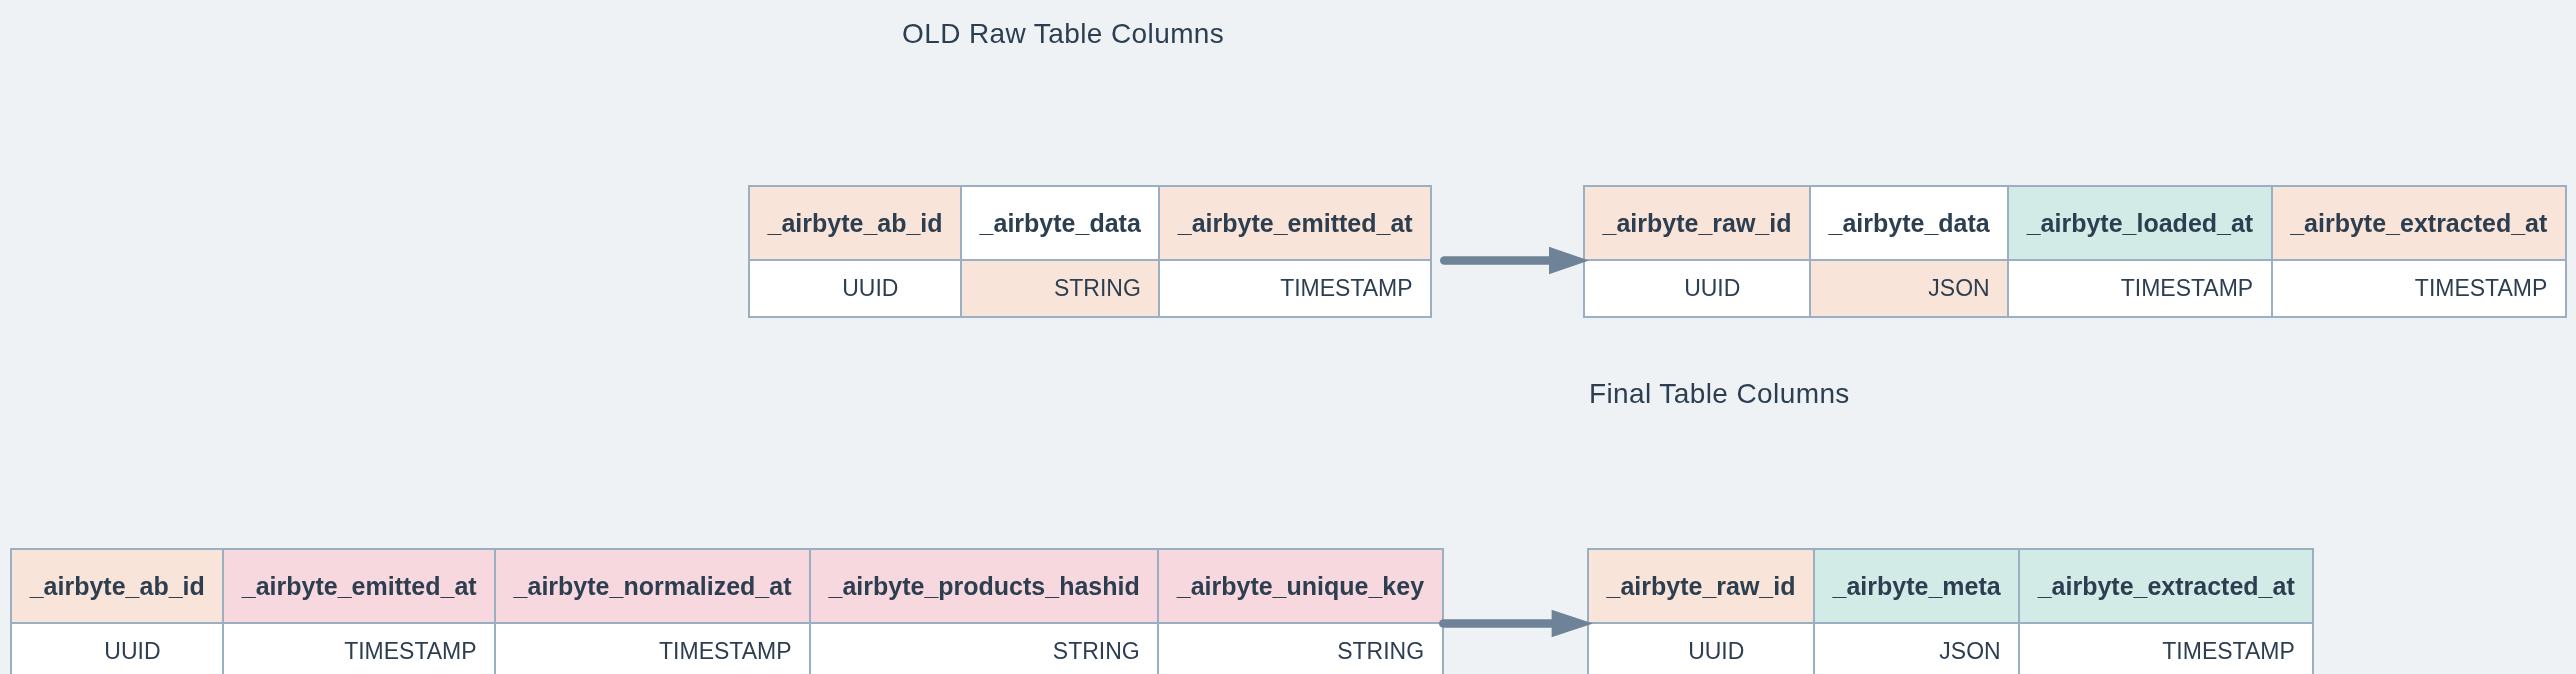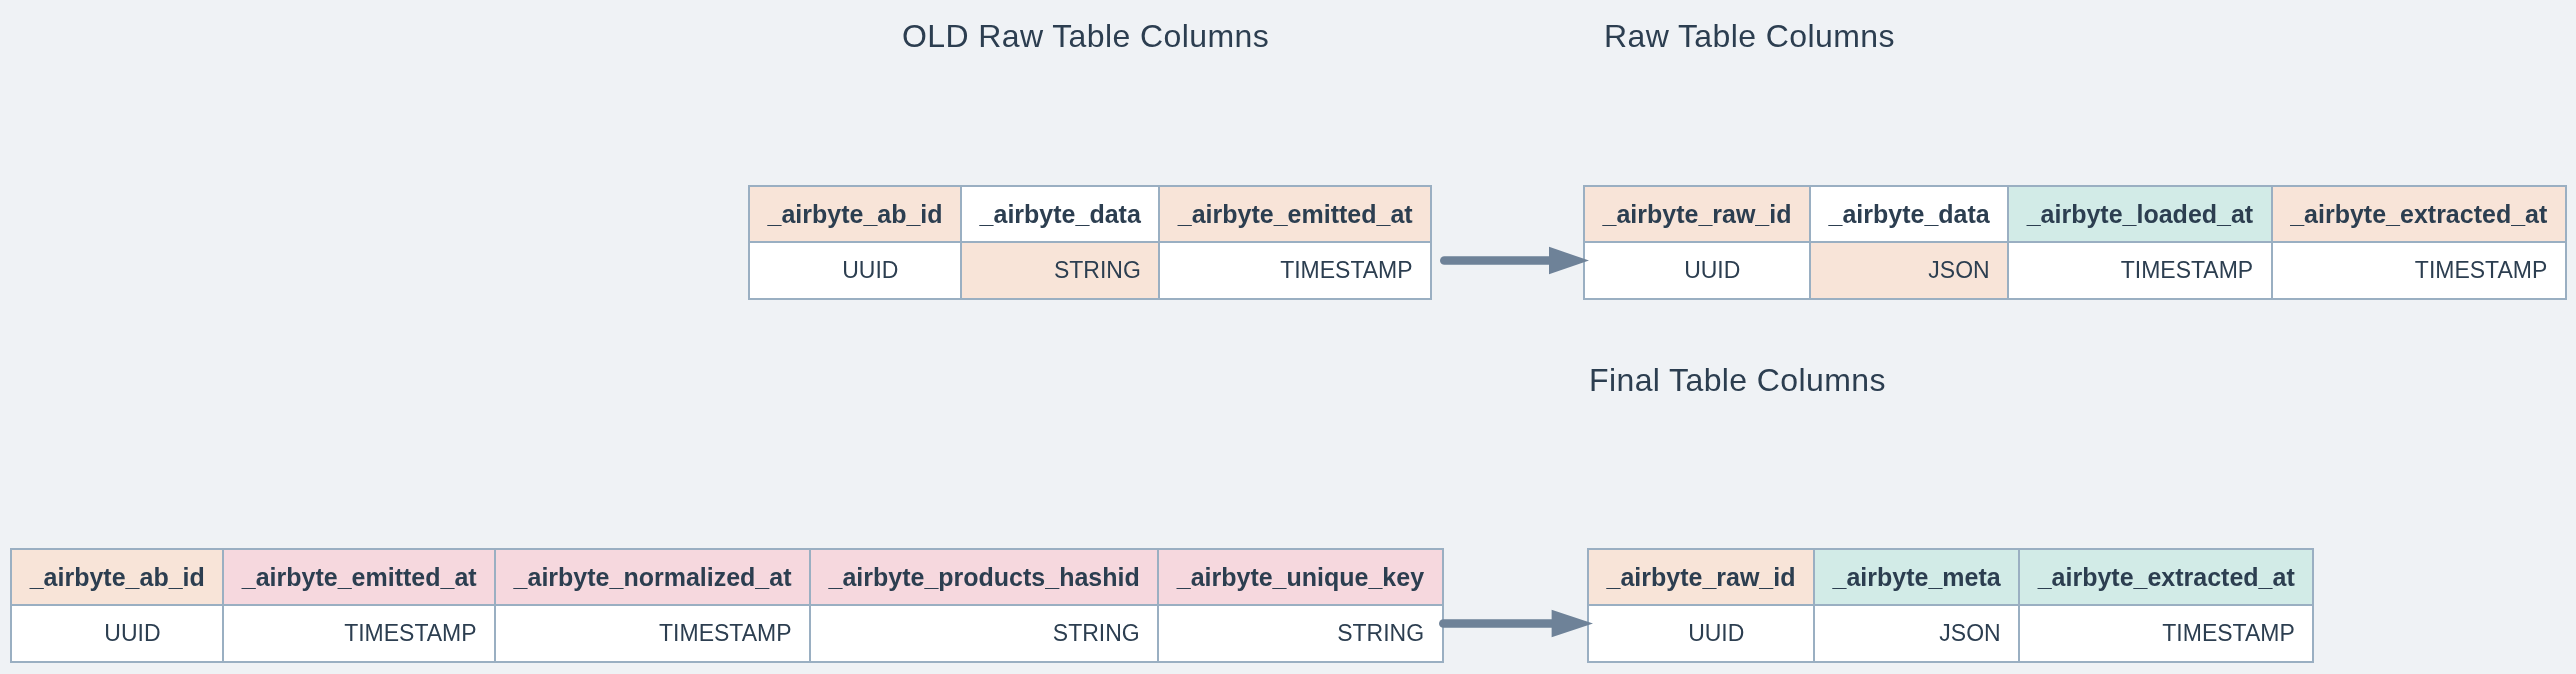--- a/index.html
+++ b/index.html
@@ -19,48 +19,48 @@
   .canvas {
     position: relative;
     width: 2576px;
     height: 675px;
   }
 
   
   .title {
     position: absolute;
     color: #2c3e50;
-    font-size: 32px;
+    font-size: 28px;
     font-weight: 400;
     letter-spacing: 0.4px;
     white-space: nowrap;
     line-height: 1;
   }
   .title-old-raw   { left: 902px; top: 20.4px; }
   .title-new-raw   { left: 1604px; top: 20.4px; }
   .title-old-final { left: 873px; top: 384px; }
-  .title-new-final { left: 1589px; top: 364px; }
+  .title-new-final { left: 1589px; top: 380px; }
 
   
   .tbl {
     position: absolute;
     border-collapse: collapse;
     background: #ffffff;
     table-layout: fixed;
   }
   .tbl th, .tbl td {
     border: 2.9px solid #9aafc2;
     background: #ffffff;
     color: #2c3e50;
     padding: 0 17.5px;
     white-space: nowrap;
     box-sizing: border-box;
   }
   .tbl th {
-    height: 56px;
+    height: 74px;
     font-size: 25px;
     font-weight: 700;
     text-align: center;
     vertical-align: middle;
   }
   .tbl td {
     height: 57px;
     font-size: 23px;
     font-weight: 400;
     text-align: right;
@@ -89,21 +89,20 @@
   .arrow-bottom { left: 1439px; top: 607px; width: 154px; }
   .arrow svg { display: block; width: 100%; height: 100%; }
 </style>
 </head>
 <body>
 
 <div class="canvas">
 
   <div class="title title-old-raw">OLD Raw Table Columns</div>
 
-  <div class="title title-new-raw">Raw Table Columns</div>
 
 
   <div class="title title-new-final">Final Table Columns</div>
 
   <table class="tbl tbl-old-raw">
     <thead>
       <tr>
           <th class="f-peach">_airbyte_ab_id</th>
           <th class="f-white">_airbyte_data</th>
           <th class="f-peach">_airbyte_emitted_at</th>

